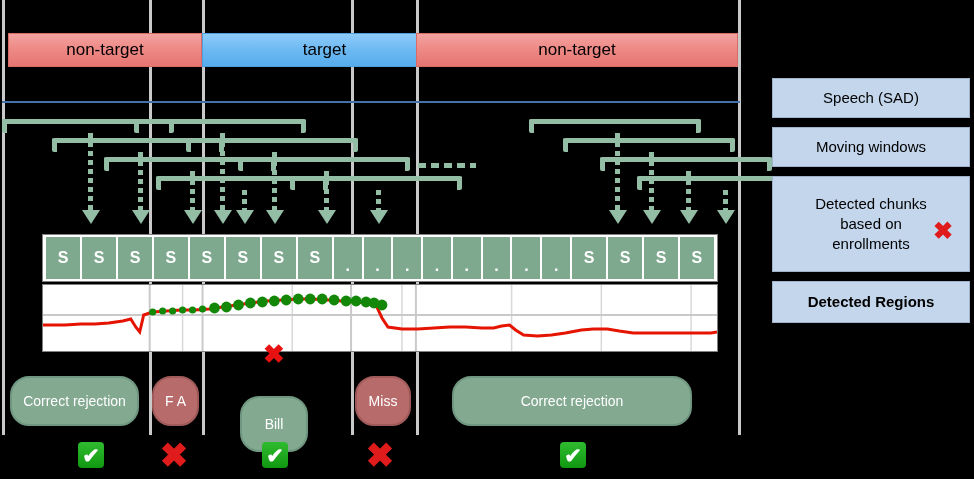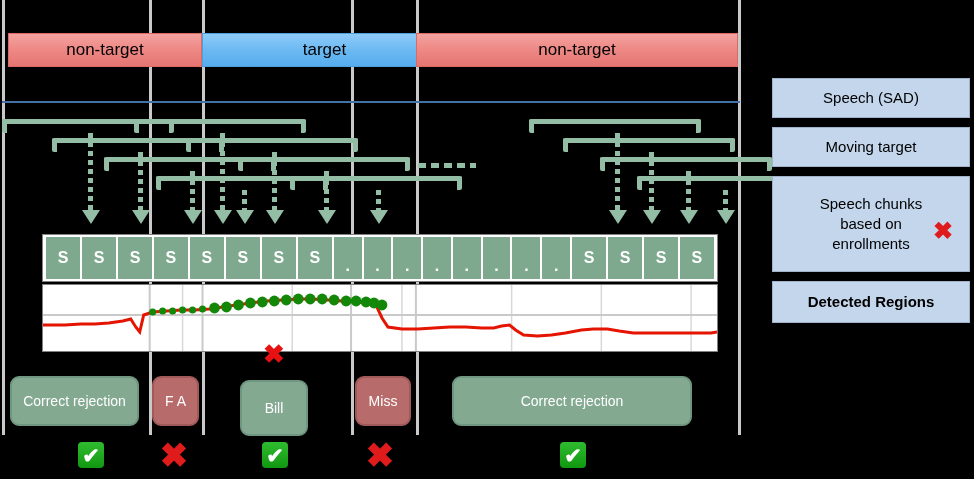--- a/index.html
+++ b/index.html
@@ -42,21 +42,21 @@
               border:1px solid #808080; }
   .chunk { flex:1 1 auto; background:#7fa98f; color:#fff; font-weight:bold;
            font-size:16px; display:flex; align-items:center; justify-content:center;
            margin:0 1px; }
 
   
   #plot { position:absolute; background:#fff; border:1px solid #808080; }
   #plot svg { display:block; }
 
   
-  .regbox { position:absolute; border-radius:9px; display:flex;
+  .regbox { position:absolute; border-radius:19px; display:flex;
             align-items:center; justify-content:center;
             color:#fff; font-size:14px; }
   .regbox.ok   { background:#83a991; border:2px solid #6f9680; }
   .regbox.bad  { background:#b86b6b; border:2px solid #a05a5a; }
 
   
   .vcheck { position:absolute; width:26px; height:26px; border-radius:4px;
             background:linear-gradient(to bottom,#2fbb2f,#119811);
             display:flex; align-items:center; justify-content:center;
             color:#fff; font-size:21px; line-height:1; font-weight:bold; }
@@ -205,21 +205,21 @@
 
   <div class="xmark" id="bill-x" style="left: 263px; top: 341px;">✖</div>
 
   <div id="regions">
       <div class="regbox ok" style="left: 10px; top: 376px; width: 129px; height: 50px;">
         <span>Correct rejection</span>
       </div>
       <div class="regbox bad" style="left: 152px; top: 376px; width: 47px; height: 50px;">
         <span>F A</span>
       </div>
-      <div class="regbox ok" style="left: 240px; top: 380px; width: 68px; height: 56px;">
+      <div class="regbox ok" style="left: 240px; top: 396px; width: 68px; height: 56px;">
         <span>Bill</span>
       </div>
       <div class="regbox bad" style="left: 355px; top: 376px; width: 56px; height: 50px;">
         <span>Miss</span>
       </div>
       <div class="regbox ok" style="left: 452px; top: 376px; width: 240px; height: 50px;">
         <span>Correct rejection</span>
       </div>
     </div>
 
@@ -229,24 +229,24 @@
       <div class="vcheck" style="left: 262px; top: 442px;">✔</div>
       <div class="vcross" style="left: 365px; top: 440px;">✖</div>
       <div class="vcheck" style="left: 560px; top: 442px;">✔</div>
     </div>
 
   <div id="legend">
       <div class="legitem" style="height: 40px;">
         <span style="white-space: pre-line; line-height: 1.35;">Speech (SAD)</span>
       </div>
       <div class="legitem" style="height: 40px;">
-        <span style="white-space: pre-line; line-height: 1.35;">Moving target</span>
+        <span style="white-space: pre-line; line-height: 1.35;">Moving windows</span>
       </div>
       <div class="legitem" style="height: 96px;">
-        <span style="white-space: pre-line; line-height: 1.35;">Speech chunks
+        <span style="white-space: pre-line; line-height: 1.35;">Detected chunks
 based on
 enrollments</span>
         <span style="position: absolute; right: 16px; bottom: 26px; color: rgb(224, 27, 27); font-size: 24px; font-weight: bold;">✖</span>
       </div>
       <div class="legitem" style="height: 42px;">
         <span style="white-space: pre-line; line-height: 1.35; font-weight: bold;">Detected Regions</span>
       </div>
     </div>
 </div>
 

